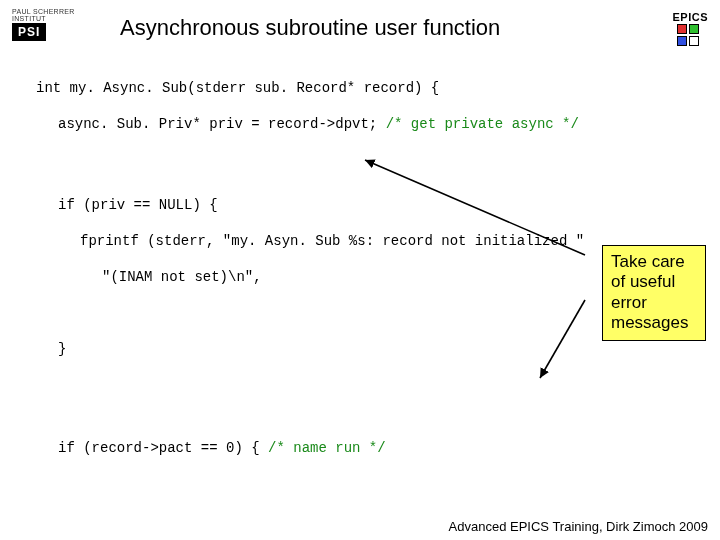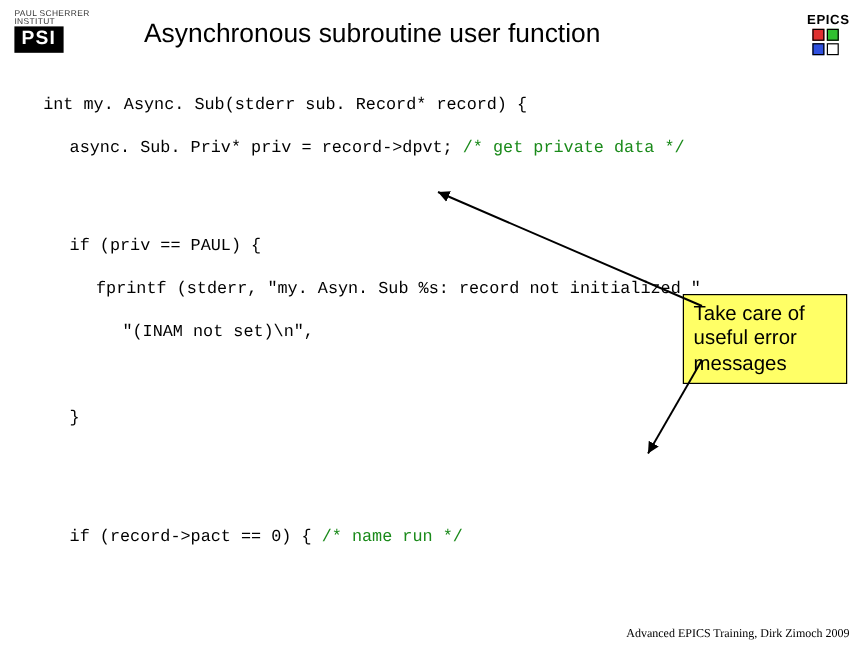--- a/index.html
+++ b/index.html
@@ -24,21 +24,21 @@
   }
   .logo-text {
     font-size: 7px;
     color: #333;
     letter-spacing: 0.3px;
   }
   .psi-block {
     background:#000;
     color:#fff;
     font-weight:bold;
-    font-size:16px;
+    font-size:12px;
     padding:2px 6px;
     display:inline-block;
     letter-spacing:1px;
     position:relative;
   }
   .psi-block::after{
     content:"";
     position:absolute;
     right:-14px; top:0;
     width:0;height:0;
@@ -89,42 +89,41 @@
   .comment { color: #1a8a1a; }
   .block { margin-top: 10px; }
   .ind1 { padding-left: 22px; }
   .ind2 { padding-left: 44px; }
   .ind3 { padding-left: 66px; }
 
   .callout {
     position: absolute;
     right: 14px;
     top: 245px;
-    width: 137px;
+    width: 104px;
     background: #ffff66;
     border: 1.5px solid #000;
     padding: 6px 8px;
     font-family: Arial, sans-serif;
     font-size: 17px;
     line-height: 1.2;
     color: #000;
   }
   .arrow-svg {
     position: absolute;
     top: 0; left: 0;
     width: 720px; height: 540px;
     pointer-events: none;
   }
   .footer {
     position: absolute;
     bottom: 6px;
     right: 12px;
-    font-size: 10px;
+    font-size: 13px;
     color: #000;
-    font-family: Liberation Serif, serif;
   }
 </style>
 </head>
 <body>
 
 <div class="header">
   <div class="logo">
     <div class="logo-text">PAUL SCHERRER INSTITUT</div>
     <span class="psi-wrap">
       <span class="psi-block">PSI</span>
@@ -137,24 +136,24 @@
       <div class="sq r"></div>
         <div class="sq g"></div>
       <div class="sq b"></div>
         <div class="sq w"></div>
     </div>
   </div>
 </div>
 
 <div class="code-area">
 <div>int my. Async. Sub(stderr sub. Record* record) {</div>
-<div><span class="ind1"></span><span>async. Sub. Priv* priv = record-&gt;dpvt; </span><span class="comment">/* get private data */</span></div>
+<div><span class="ind1"></span><span>async. Sub. Priv* priv = record-&gt;dpvt; </span><span class="comment">/* get private async */</span></div>
 
 <div class="block">
-<div><span class="ind1"></span><span>if (priv == PAUL) {</span></div>
+<div><span class="ind1"></span><span>if (priv == NULL) {</span></div>
 <div><span class="ind2"></span><span>fprintf (stderr, "my. Asyn. Sub %s: record not initialized "</span></div>
 <div><span class="ind3"></span><span>"(INAM not set)\n",</span></div>
 <div><span class="ind3"></span></div>
 <div><span class="ind1"></span><span>}</span></div>
 </div>
 
 <div class="block">
 <div><span class="ind1"></span><span>if (record-&gt;pact == 0) { </span><span class="comment">/* name run */</span></div>
 
 

